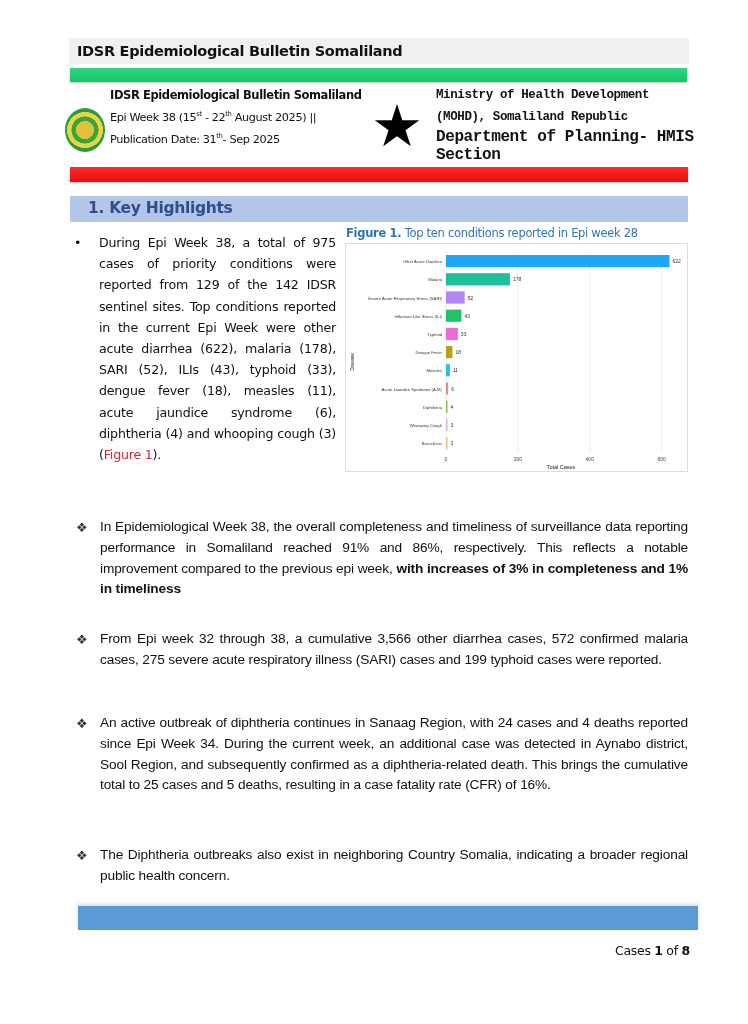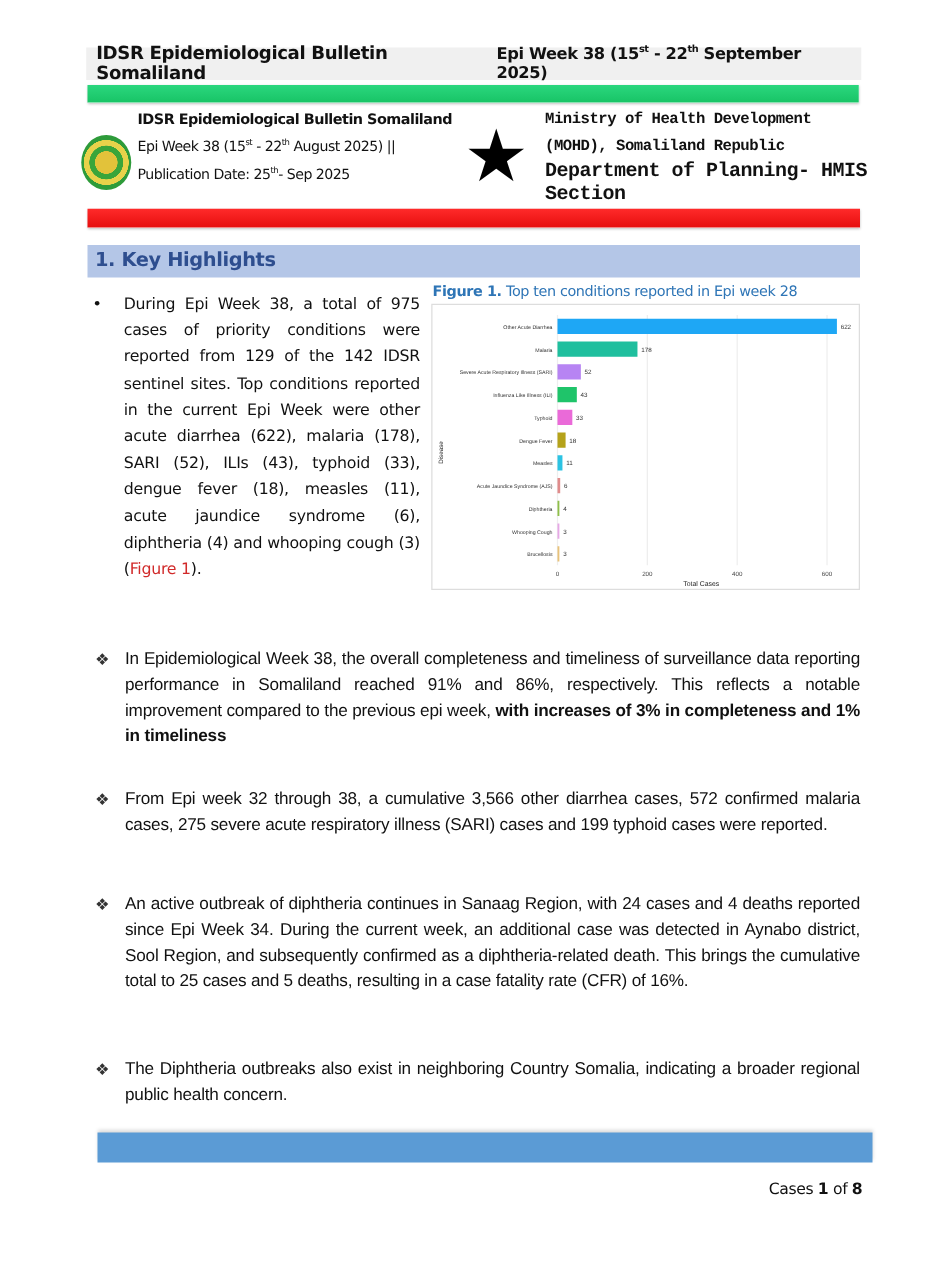--- a/index.html
+++ b/index.html
@@ -13,50 +13,49 @@
   .hdr-left { position:absolute; left:110px; top:88px; font-family:"DejaVu Sans", sans-serif; font-size:11.3px; letter-spacing:-0.4px; }
   .hdr-left .b { font-weight:bold; font-size:11.5px; }
   .hdr-left div { margin-bottom:9px; }
   .star { position:absolute; left:371px; top:97px; font-size:58px; line-height:1; color:#000; }
   .hdr-right { position:absolute; left:436px; top:88px; font-family:Liberation Mono, monospace; font-weight:bold; letter-spacing:-0.4px; }
   .hdr-right .l1 { font-size:12.5px; margin-bottom:8px; }
   .hdr-right .l2 { font-size:12.5px; margin-bottom:4px; }
   .hdr-right .l3 { font-size:16px; }
   .redbar { position:absolute; left:70px; top:167px; width:618px; height:15px; background:linear-gradient(#ff2a2a,#e60e0e); box-shadow:0 1px 2px rgba(0,0,0,0.25); }
   .section { position:absolute; left:70px; top:196px; width:618px; height:26px; background:#b4c6e7; }
-  .section span { position:absolute; left:6px; top:3px; font-family:"DejaVu Sans", sans-serif; font-weight:bold; font-size:15.5px; color:#2e4e8f; letter-spacing:-0.3px; }
+  .section span { position:absolute; left:18px; top:3px; font-family:"DejaVu Sans", sans-serif; font-weight:bold; font-size:15.5px; color:#2e4e8f; letter-spacing:-0.3px; }
   .bullet1 { position:absolute; left:74px; top:232px; width:262px; font-family:"DejaVu Sans", sans-serif; font-size:12.6px; line-height:21.2px; }
   .bullet1 .dot { position:absolute; left:0; top:0; }
   .bullet1 p { margin:0 0 0 25px; text-align:justify; letter-spacing:-0.2px; }
   .red { color:#d12a2a; }
   .figcap { position:absolute; left:346px; top:226px; font-family:"DejaVu Sans", sans-serif; font-size:11.5px; color:#2e75b6; letter-spacing:-0.3px; }
   .figcap b { color:#2e75b6;text-align:right; }
   .chart { position:absolute; left:345px; top:243px; width:341px; height:227px; border:1px solid #ddd; background:#fff; }
   .chart svg { display:block; }
   .para { position:absolute; left:76px; font-size:13.7px; line-height:20.8px; letter-spacing:-0.15px; }
   .para .diamond { position:absolute; left:0; top:1px; font-size:13px; color:#333; }
   .para p { margin:0 0 0 24px; width:588px; text-align:justify; }
   .para b { font-weight:bold; }
   .bluebar { position:absolute; left:78px; top:906px; width:620px; height:24px; background:#5b9bd5; box-shadow:0 -2px 3px rgba(0,0,0,0.15); }
   .pagenum { position:absolute; left:615px; top:943px; font-family:"DejaVu Sans", sans-serif; font-size:12.5px; letter-spacing:-0.3px; }
 </style>
 </head>
 <body>
 
 <div class="topbar">
   <span class="t1">IDSR Epidemiological Bulletin Somaliland</span>
-  <span class="t2"><span>Epi Week 38 (15</span><sup>st</sup><span> - 22</span><sup>th</sup><span> September 2025)</span></span>
 </div>
 <div class="greenbar"></div>
 
 <div class="logo"></div>
 <div class="hdr-left">
   <div class="b">IDSR Epidemiological Bulletin Somaliland</div>
   <div><span>Epi Week 38 (15</span><sup>st</sup><span> - 22</span><sup>th</sup><span> August 2025) ||</span></div>
-  <div><span>Publication Date: 25</span><sup>th</sup><span>- Sep 2025</span></div>
+  <div><span>Publication Date: 31</span><sup>th</sup><span>- Sep 2025</span></div>
 </div>
 <div class="star">★</div>
 <div class="hdr-right">
   <div class="l1">Ministry of Health Development</div>
   <div class="l2">(MOHD), Somaliland Republic</div>
   <div class="l3">Department of Planning- HMIS Section</div>
 </div>
 <div class="redbar"></div>
 
 <div class="section">

